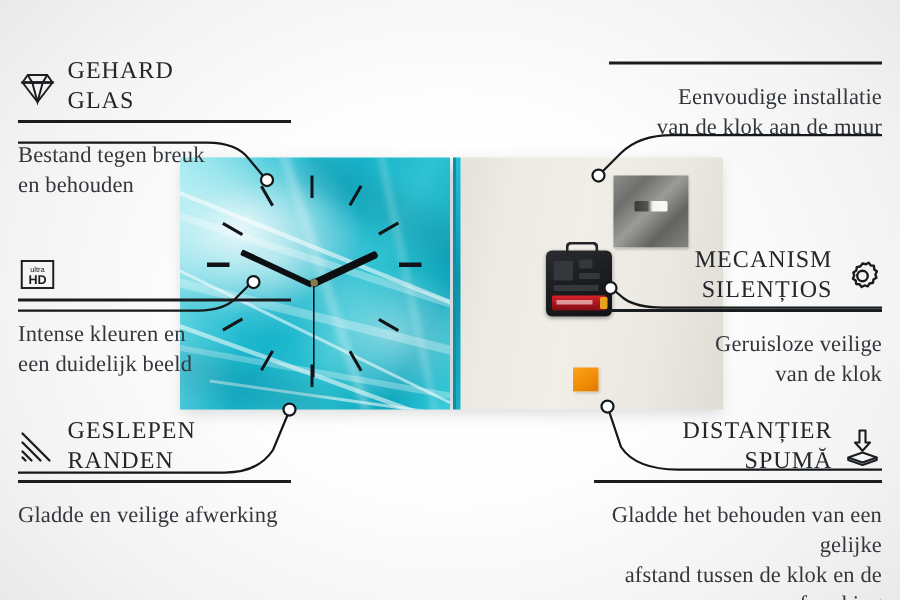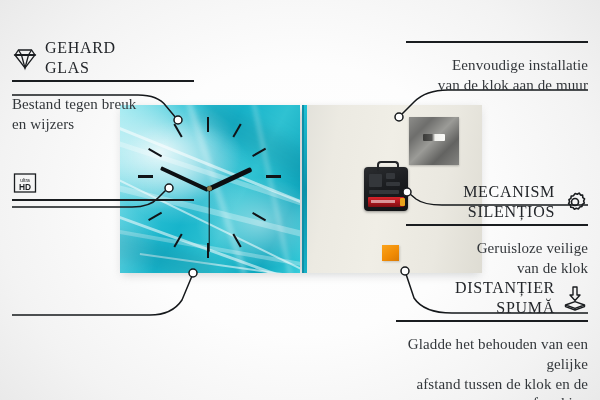--- a/index.html
+++ b/index.html
@@ -200,43 +200,61 @@
               <path d="M3 10 L6.5 5 L19.5 5 L23 10 Z"></path>
           <path d="M6.5 5 L9.5 10 L13 23 L16.5 10 L19.5 5"></path>
               <path d="M3 10 L23 10"></path>
           <path d="M9.5 10 L16.5 10"></path>
             </g>
           </svg>
       </span>
       <span class="co-title"><span>GEHARD</span><br><span>GLAS</span></span>
     </div>
     <div class="co-rule" style="width:182px;"></div>
-    <div class="co-sub"><span>Bestand tegen breuk</span><br><span>en wijzers</span></div>
+    <div class="co-sub"><span>Bestand tegen breuk</span><br><span>en behouden</span></div>
   </div>
 
   <div class="callout left" style="left:12px;top:170px;width:182px;">
     <div class="co-head">
       <span class="ico">
         <svg viewBox="0 0 26 26">
           <rect x="2.5" y="4" width="21" height="18" fill="none" stroke="#1a1d20" stroke-width="1.3"></rect>
           <text x="13" y="11.6" font-family="Liberation Sans, sans-serif" font-size="5" text-anchor="middle" fill="#1a1d20">ultra</text>
           <text x="13" y="19.6" font-family="Liberation Sans, sans-serif" font-size="8.4" font-weight="bold" text-anchor="middle" fill="#1a1d20">HD</text>
         </svg>
       </span>
     </div>
     <div class="co-rule" style="width:182px;"></div>
-  </div>
-
+    <div class="co-sub"><span>Intense kleuren en</span><br><span>een duidelijk beeld</span></div>
+  </div>
+
+  <div class="callout left" style="left:12px;top:278px;width:182px;">
+    <div class="co-head">
+      <span class="ico">
+        <svg viewBox="0 0 26 26">
+            <g stroke="#1a1d20" stroke-width="1.5" stroke-linecap="round">
+          <line x1="3" y1="4" x2="21" y2="22"></line>
+              <line x1="3" y1="10" x2="15" y2="22"></line>
+          <line x1="3" y1="16" x2="9" y2="22"></line>
+              <line x1="3" y1="20" x2="5" y2="22"></line>
+        </g>
+          </svg>
+      </span>
+      <span class="co-title"><span>GESLEPEN</span><br><span>RANDEN</span></span>
+    </div>
+    <div class="co-rule" style="width:182px;"></div>
+    <div class="co-sub"><span>Gladde en veilige afwerking</span></div>
+  </div>
 
   <div class="callout right" style="left:406px;top:38px;width:182px;">
     <div class="co-rule" style="width:182px;"></div>
     <div class="co-sub"><span>Eenvoudige installatie</span><br><span>van de klok aan de muur</span></div>
   </div>
 
-  <div class="callout right" style="left:406px;top:182px;width:182px;">
+  <div class="callout right" style="left:406px;top:164px;width:182px;">
     <div class="co-head">
       <span class="co-title" style="flex:1;"><span>MECANISM</span><br><span>SILENȚIOS</span></span>
       <span class="ico">
         <svg viewBox="0 0 26 26">
             <g fill="none" stroke="#1a1d20" stroke-width="1.6" stroke-linejoin="round">
           <path d="M13 3.4 L15.1 4.0 L16.9 2.9 L18.4 4.9 L20.4 4.9 L20.6 7.4 L22.4 8.6 L21.4 10.9 L22.1 12.9 L20.1 14.2 L19.8 16.3 L17.5 16.8 L16.3 18.7 L14.1 18.1 L12.2 19.1 L10.8 17.3 L8.6 17.1 L8.3 14.8 L6.4 13.6 L7.3 11.4 L6.7 9.4 L8.7 8.1 L9.0 5.9 L11.2 5.5 Z" transform="translate(0.2,1.2)"></path>
           <circle cx="13" cy="13" r="3.5"></circle>
         </g>
           </svg>
       </span>

